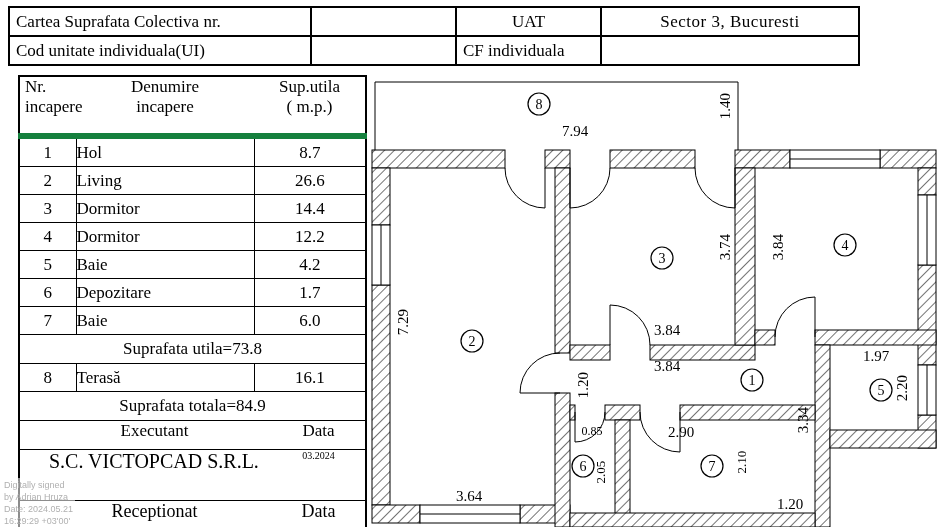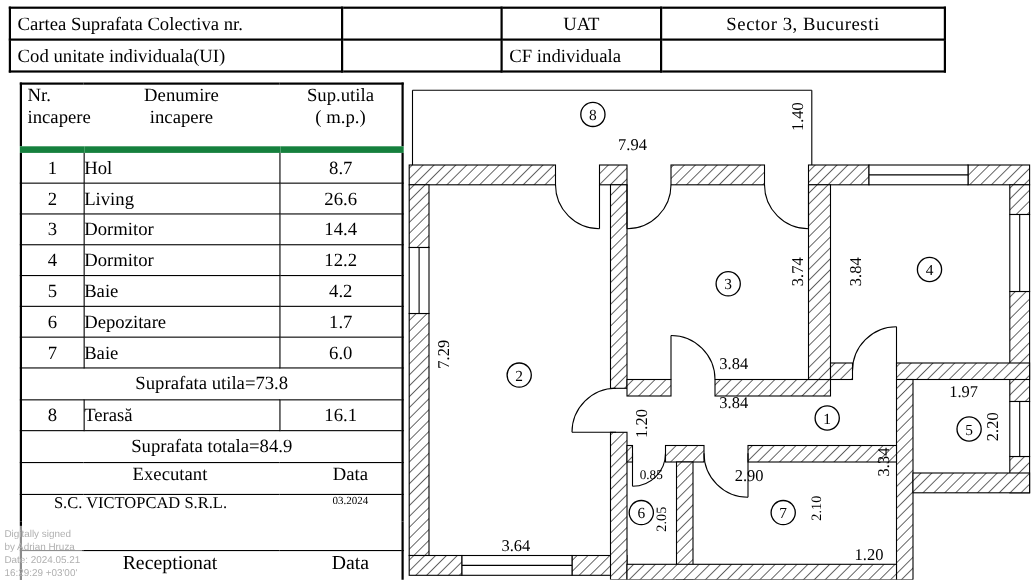--- a/index.html
+++ b/index.html
@@ -30,21 +30,21 @@
   .th-left div{text-align:left;padding-left:5px;}
   .th-center{text-align:center;}
   .data-row td{border:1.5px solid #000;height:27px;}
   .c-nr{text-align:center;}
   .c-name{padding-left:6px;margin-top:16px;}
   .c-area{text-align:center;}
   .span-row td{border-top:1.5px solid #000;text-align:center;height:28px;}
   .flex-row td{border-top:1.5px solid #000;height:28px;}
   .fr{display:flex;align-items:flex-start;height:100%;margin-left:17px;}
   .fr-a{flex:0 0 235px;text-align:center;}
-  .fr-a2{flex:0 0 235px;text-align:left;padding-left:12px;box-sizing:border-box;font-size:15px;}
+  .fr-a2{flex:0 0 235px;text-align:left;padding-left:12px;box-sizing:border-box;font-size:20px;}
   .fr-b{flex:1;text-align:center;}
   .co-row td{height:24px;}
   .co-row .fr-b{font-size:10px;}
   .spacer-row td{height:26px;}
   .recep-row td{font-size:18px;height:30px;}
   
   .signature{
     position:absolute;left:2px;top:478px;z-index:5;
     font-family:"Liberation Sans", sans-serif;font-size:9px;line-height:1.35;
     color:#b0b0b0;background:rgba(255,255,255,.55);padding:1px 2px;

